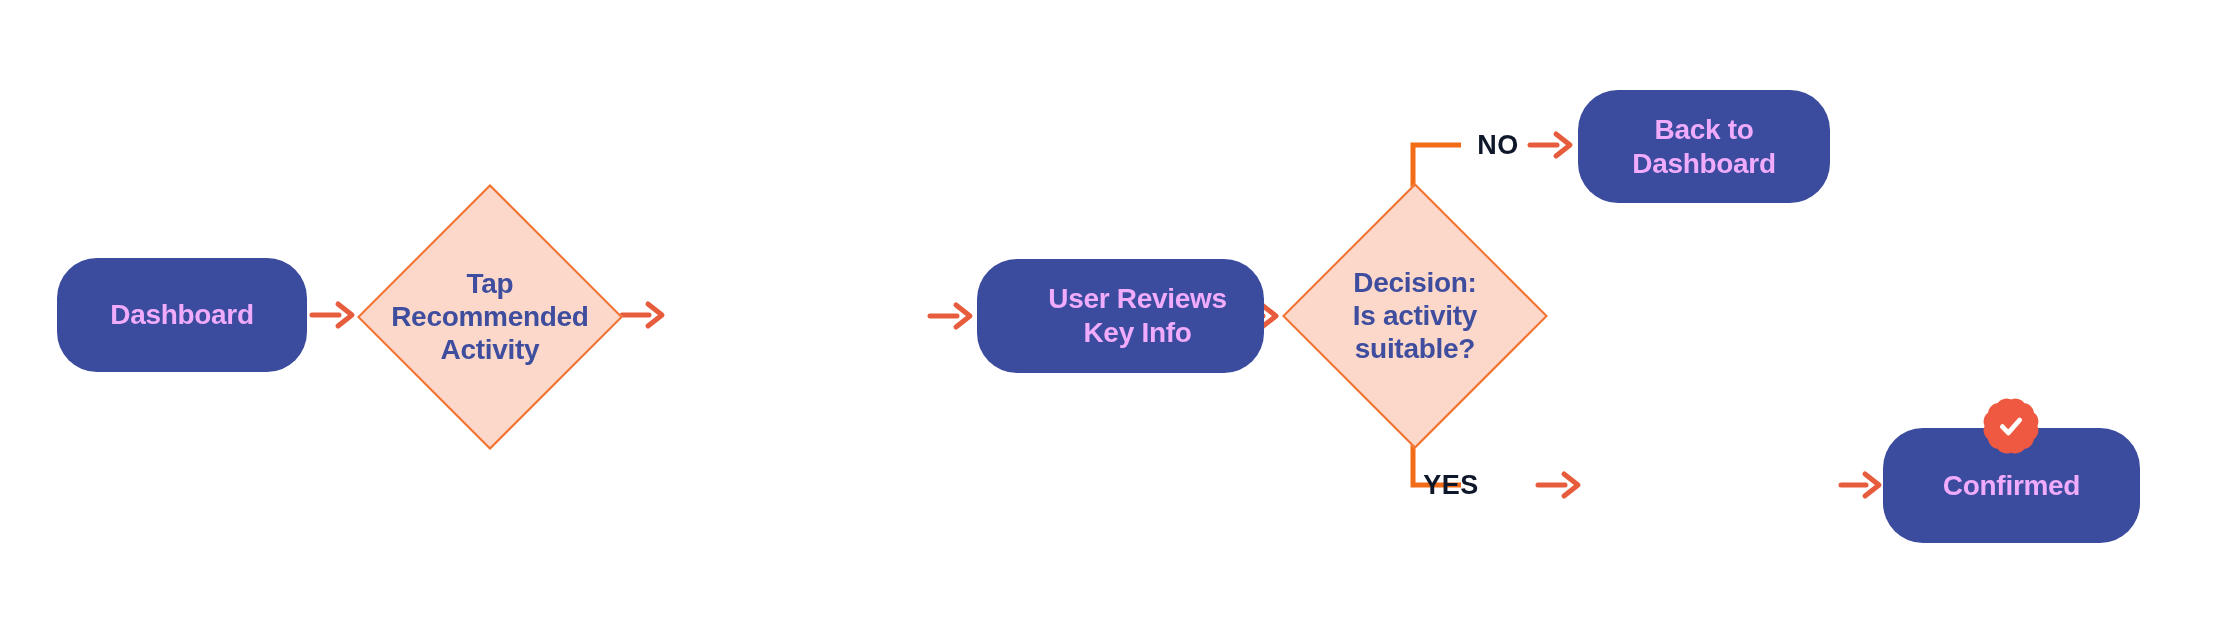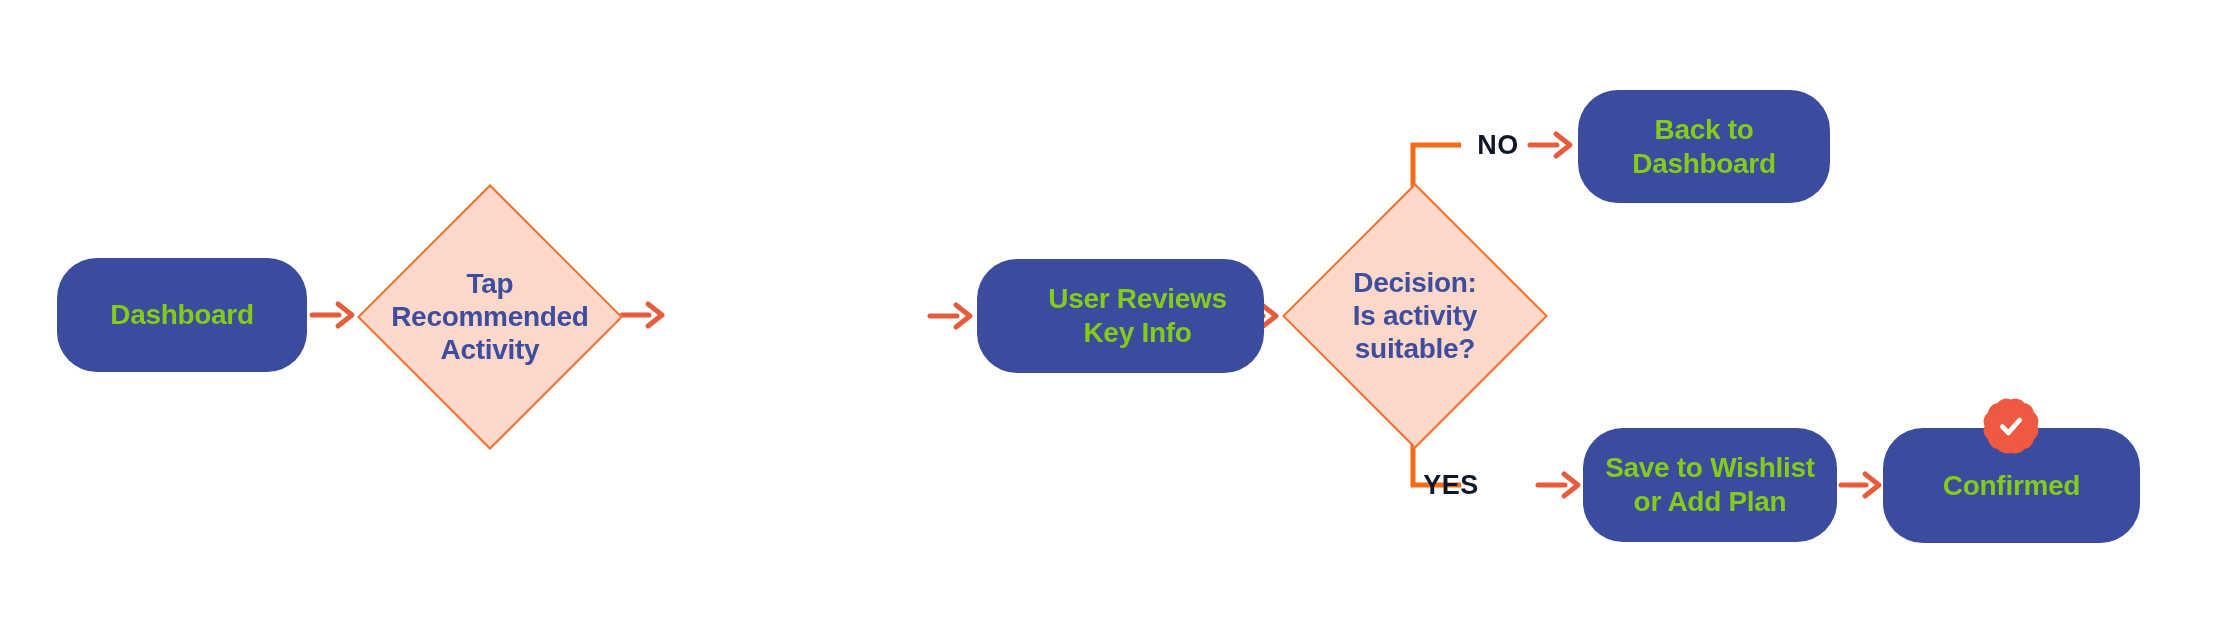--- a/index.html
+++ b/index.html
@@ -19,21 +19,21 @@
   .node {
     position: absolute;
     z-index: 2;
     display: flex;
     align-items: center;
     justify-content: center;
   }
   .process {
     background: #3B4B9D;
     border-radius: 40px;
-    color: #84cc16;
+    color: #f0abfc;
   }
   .node-label {
     white-space: pre-line;
     text-align: center;
     font-weight: 700;
     font-size: 28px;
     line-height: 1.2;
     letter-spacing: -0.3px;
   }
   .decision {
@@ -130,24 +130,20 @@
 
   <div class="branch-label" style="left:1470px; top:130px; width:56px;">NO</div>
 
   <div class="node process" style="left:1578px; top:90px; width:252px; height:113px;">
     <span class="node-label">Back to
 Dashboard</span>
   </div>
 
   <div class="branch-label" style="left:1420px; top:470px; width:62px;">YES</div>
 
-  <div class="node process" style="left:1583px; top:428px; width:254px; height:114px;">
-    <span class="node-label">Save to Wishlist
-or Add Plan</span>
-  </div>
 
   <div class="node process" style="left:1883px; top:428px; width:257px; height:115px;">
     <span class="node-label">Confirmed</span>
   </div>
 
   <div class="seal" style="left:1980px; top:395px;">
     <div class="petal p0"></div>
     <div class="petal p1"></div>
     <div class="petal p2"></div>
     <svg class="check" viewBox="0 0 24 24">

